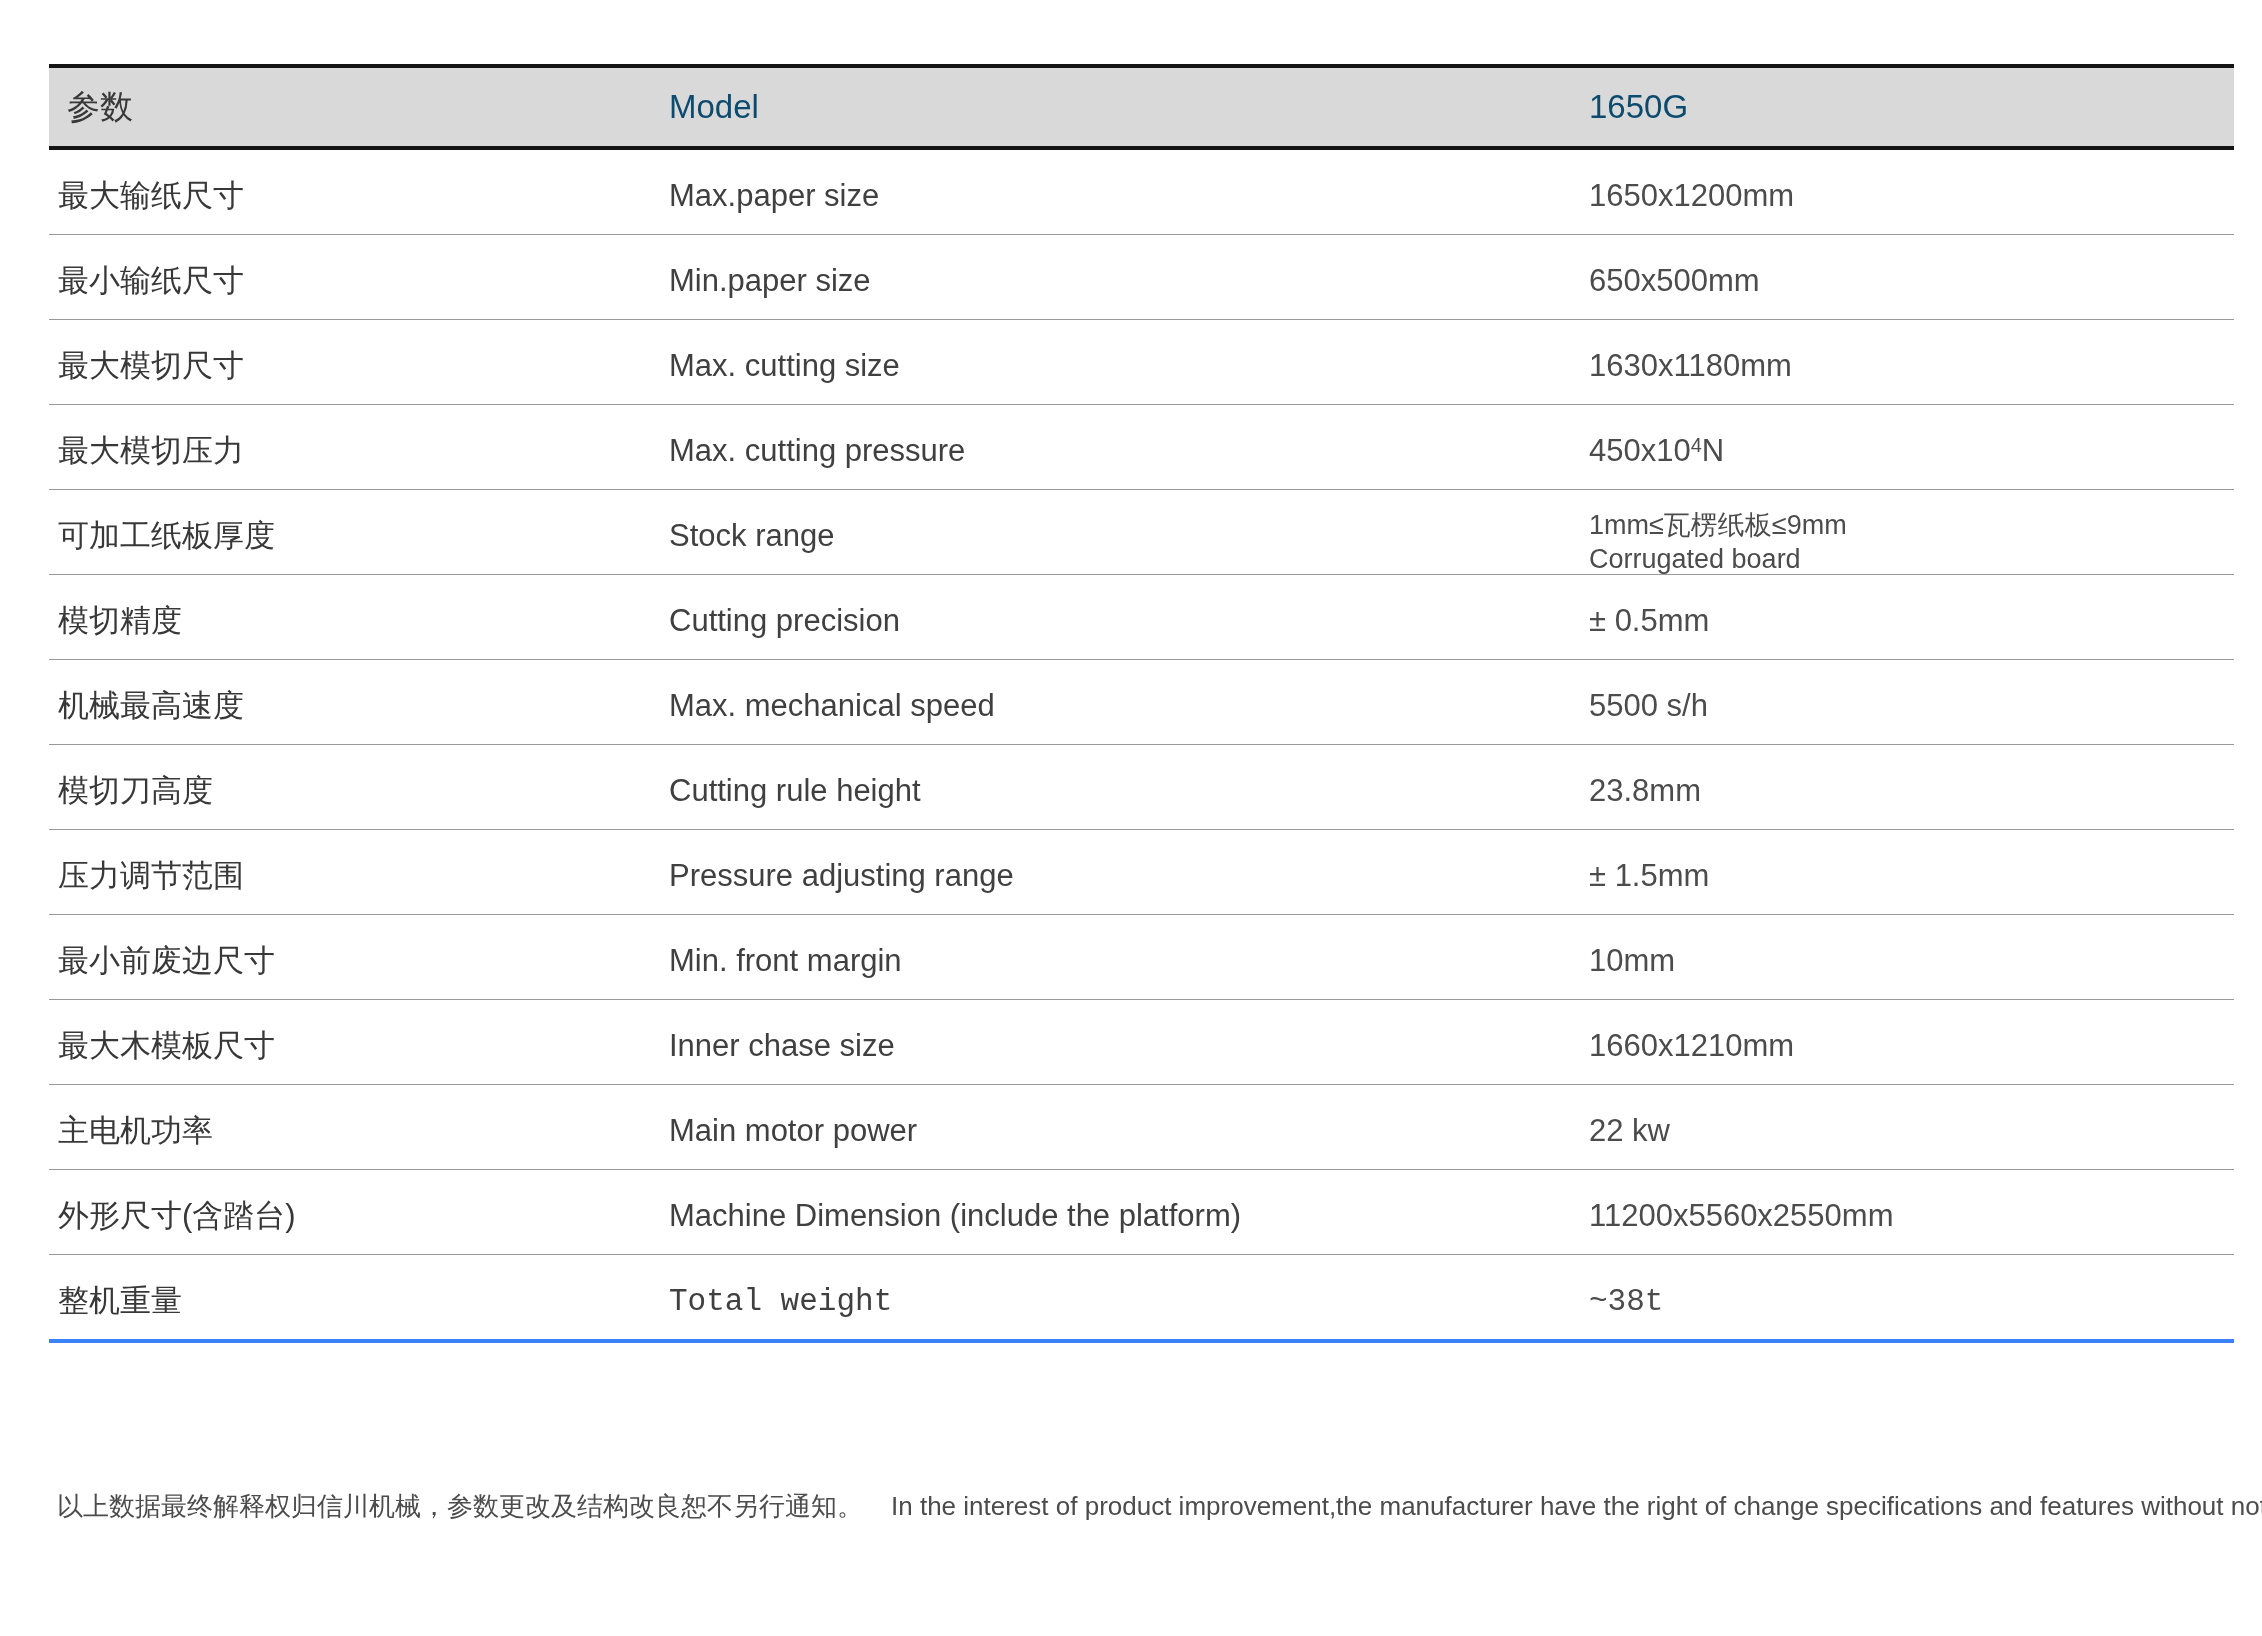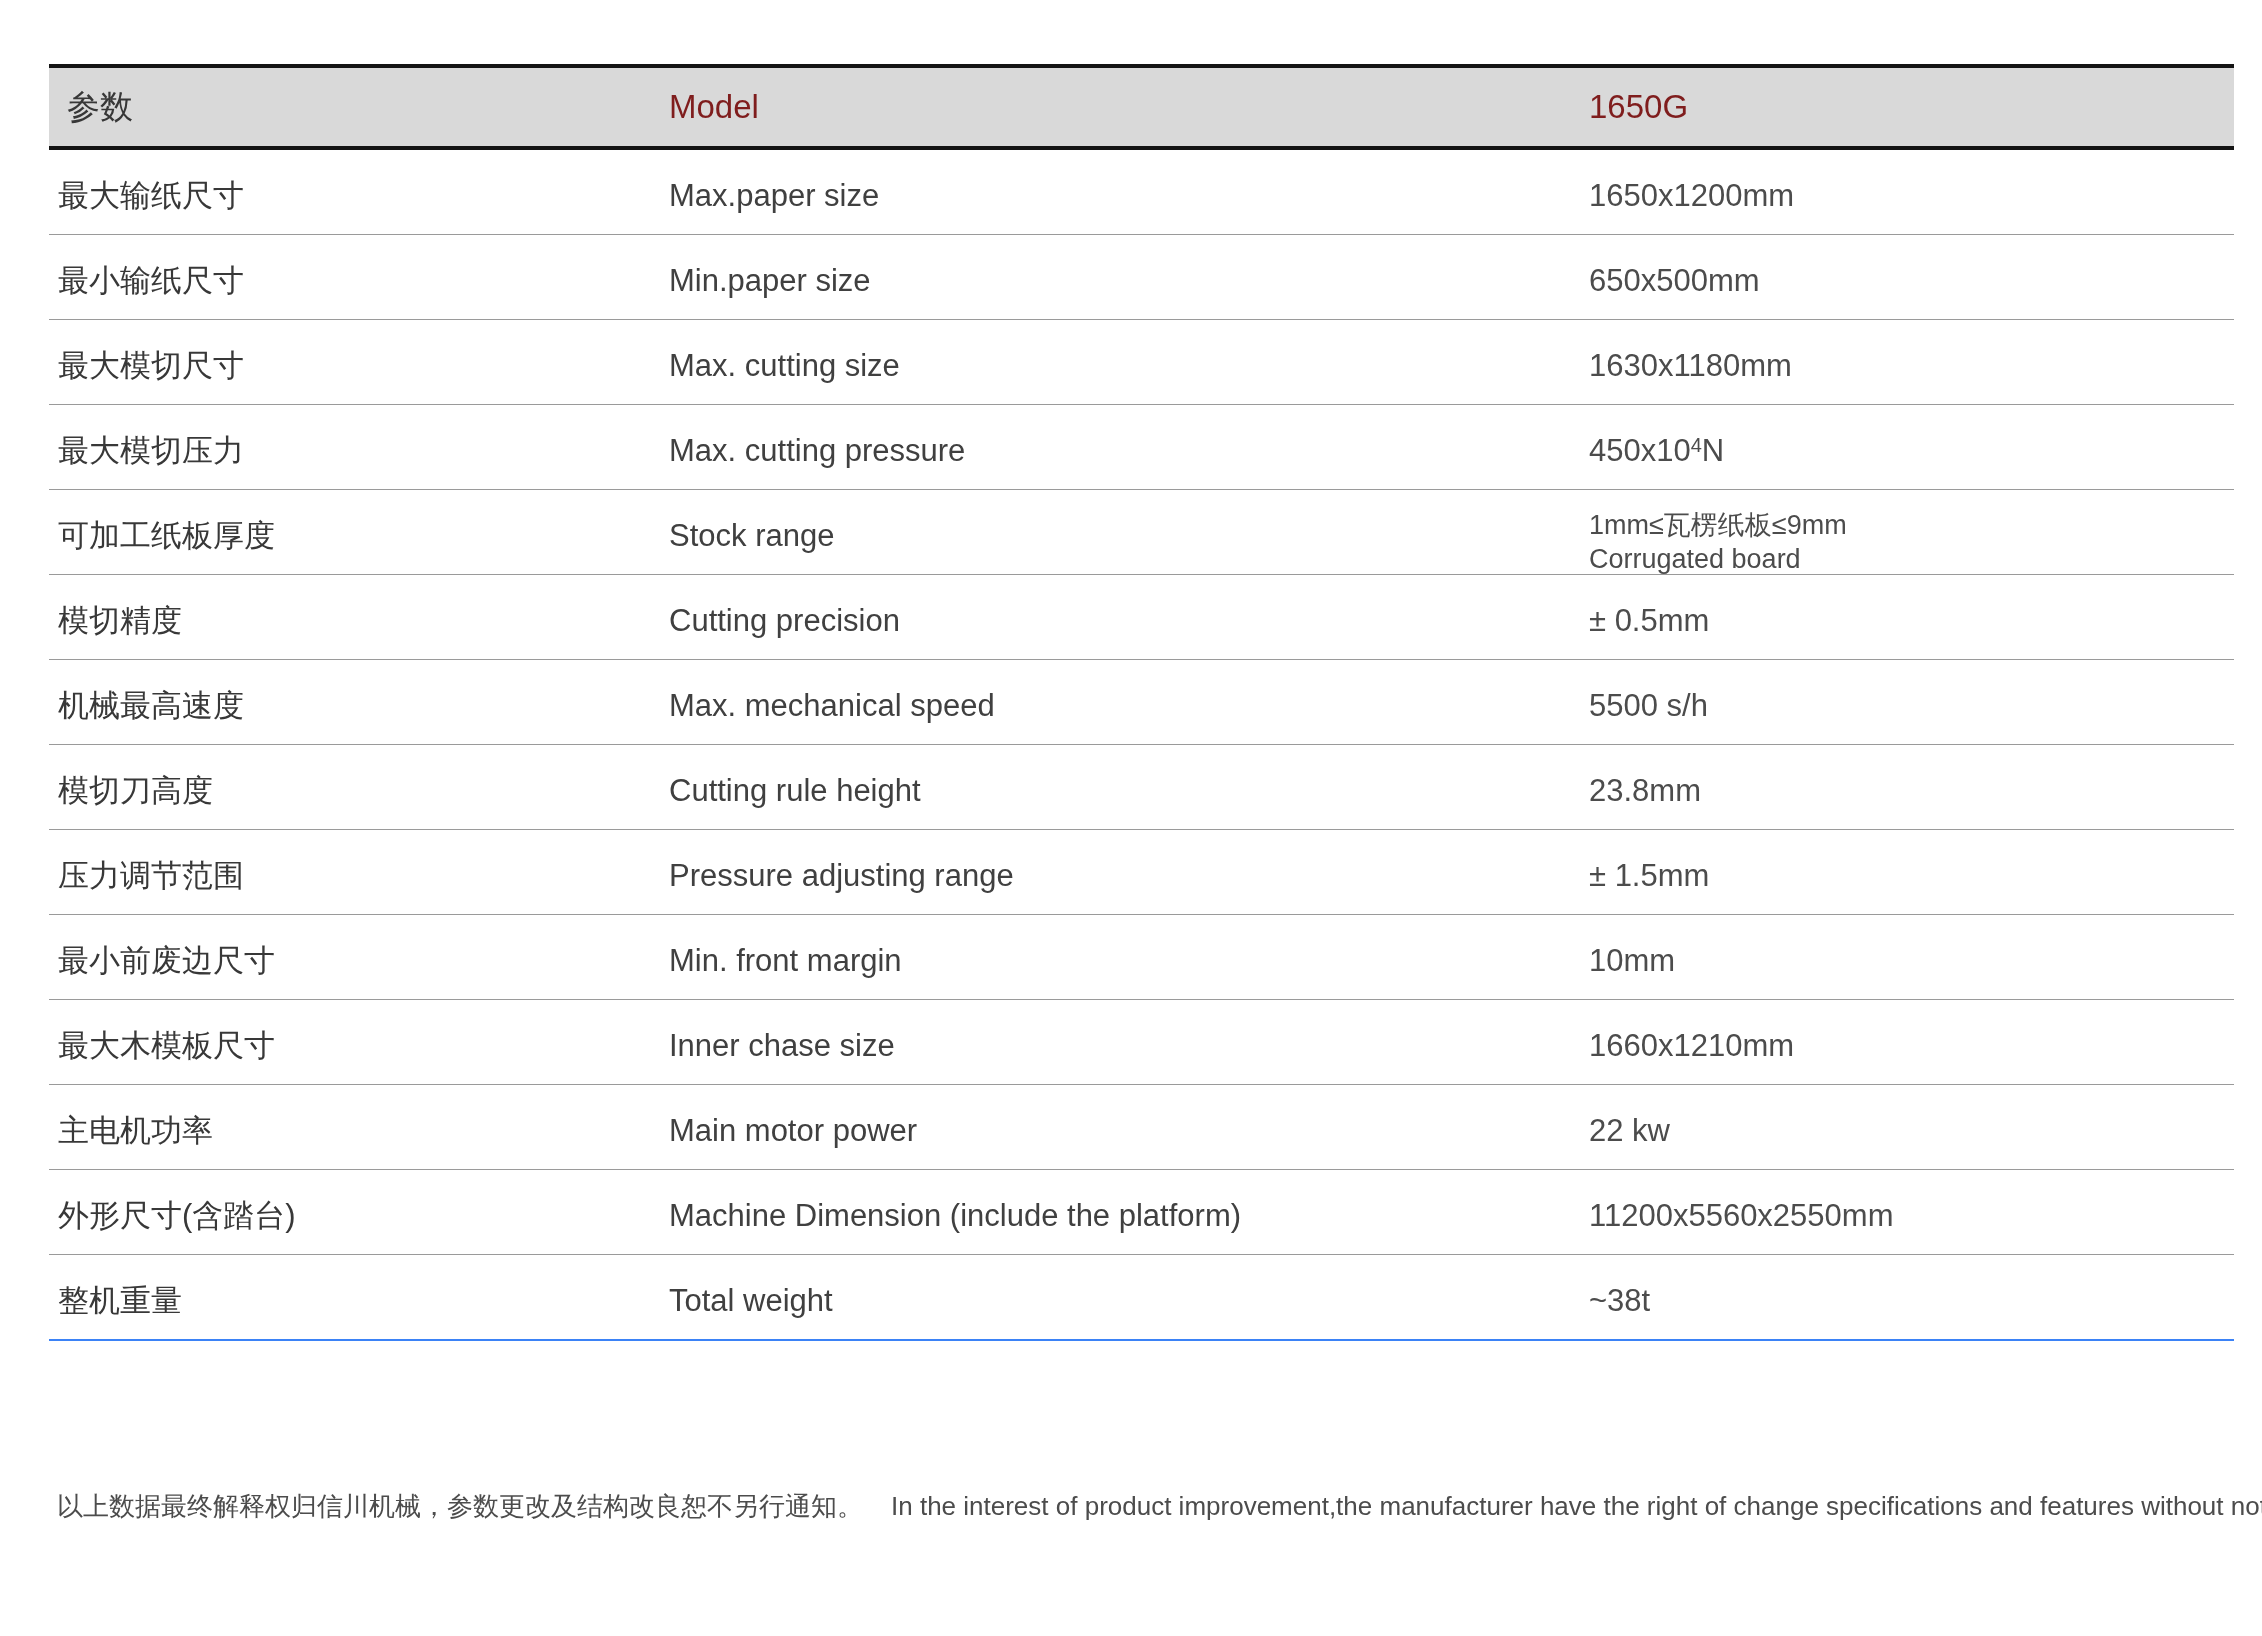--- a/index.html
+++ b/index.html
@@ -27,33 +27,34 @@
     font-size:33px;
     color:#161616;
   }
   .row{
     position:relative;
     height:84px;
     border-bottom:1px solid #9a9a9a;
     font-size:31px;
   }
   .row:last-of-type{
-    border-bottom:2px solid #3b82f6;
+    border-bottom:4px solid #3b82f6;
+    font-family:Liberation Mono, monospace;
   }
   .cell{
     position:absolute;
     top:50%;
     transform:translateY(-50%);
     white-space:nowrap;
   }
   .thead .c1{left:18px;}
   .c1{left:9px;color:#383838;}
   .c2{left:620px;color:#404040;}
   .c3{left:1540px;color:#4c4c4c;}
-  .thead .c2,.thead .c3{color:#7f1d1d;}
+  .thead .c2,.thead .c3{color:#0c4a6e;}
   
   .row .shift{margin-top:4px;}
   .row .shift-sm{margin-top:10px;}
   .two-line{line-height:34px;font-size:27px;}
   .two-line .line{display:block;}
   .sup{
     font-size:20px;
     position:relative;
     top:-9px;
   }

